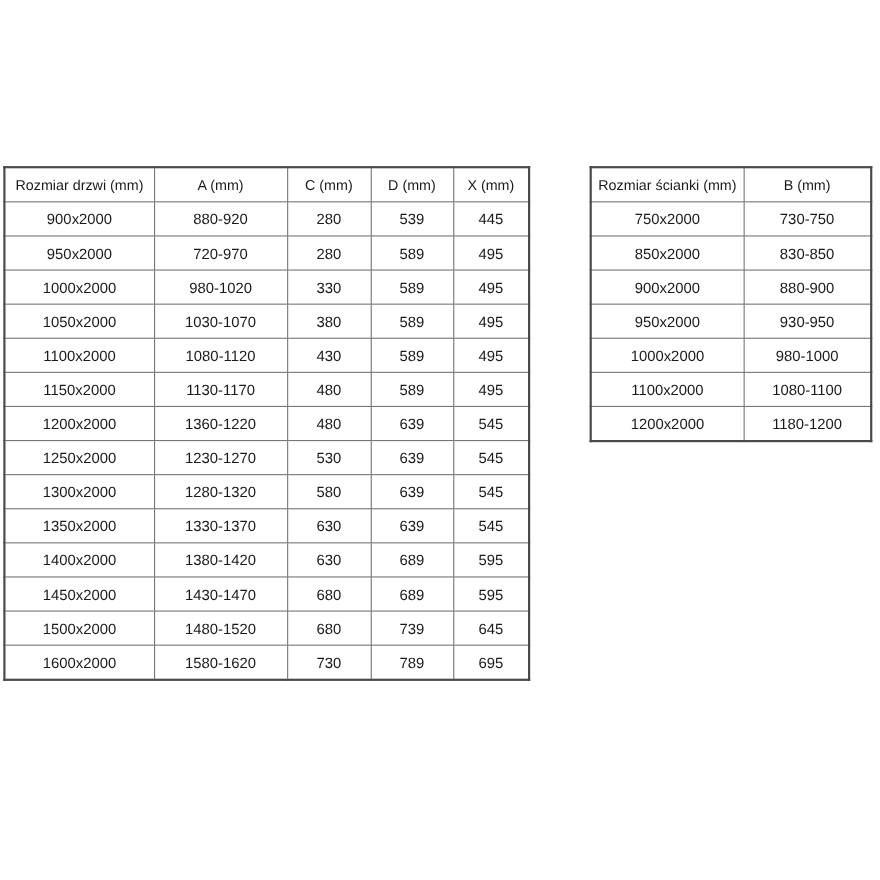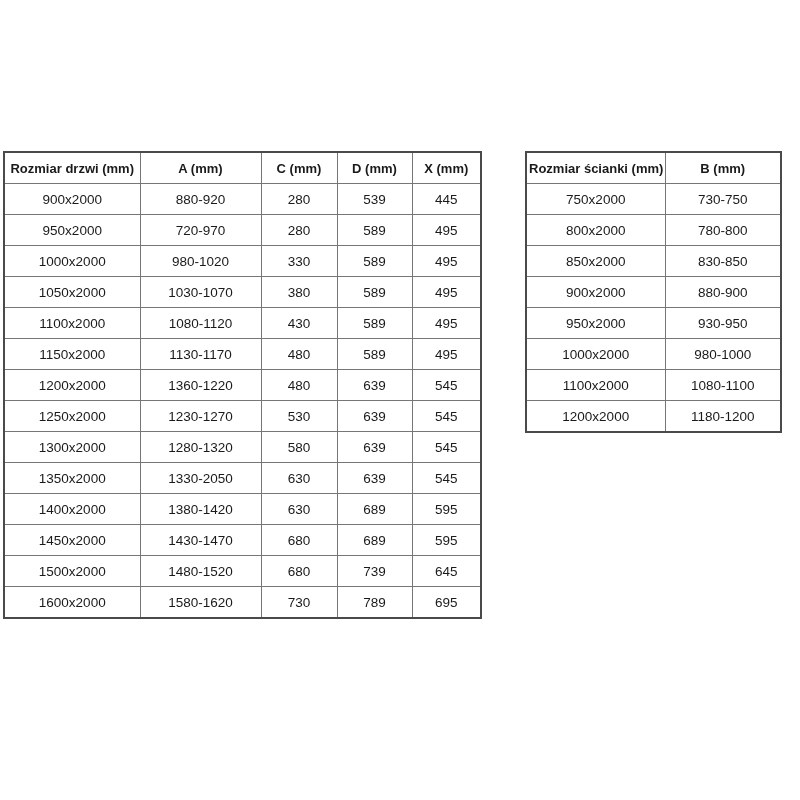--- a/index.html
+++ b/index.html
@@ -28,36 +28,36 @@
   table.spec td {
     border: 1px solid #767676;
     text-align: center;
     vertical-align: middle;
     padding: 0 2px;
     height: 30px;
     overflow: hidden;
     white-space: nowrap;
   }
   table.spec th {
-    font-weight: bold;
+    font-weight: normal;
     font-size: 13px;
     color: #1a1a1a;
   }
   table.spec td {
     font-weight: normal;
     font-size: 13.5px;
     color: #1a1a1a;
   }
   #doors-table {
     left: 3px;
     top: 151px;
     width: 477px;
   }
   #walls-table {
-    left: 525px;
+    left: 536px;
     top: 151px;
     width: 255px;
   }
 </style>
 </head>
 <body>
 
 <div class="page">
 
   <table class="spec" id="doors-table">
@@ -136,21 +136,21 @@
         </tr>
         <tr>
           <td>1300x2000</td>
           <td>1280-1320</td>
           <td>580</td>
           <td>639</td>
           <td>545</td>
         </tr>
         <tr>
           <td>1350x2000</td>
-          <td>1330-2050</td>
+          <td>1330-1370</td>
           <td>630</td>
           <td>639</td>
           <td>545</td>
         </tr>
         <tr>
           <td>1400x2000</td>
           <td>1380-1420</td>
           <td>630</td>
           <td>689</td>
           <td>595</td>
@@ -189,24 +189,20 @@
           <th>Rozmiar ścianki (mm)</th>
           <th>B (mm)</th>
         </tr>
     </thead>
     <tbody>
         <tr>
           <td>750x2000</td>
           <td>730-750</td>
         </tr>
         <tr>
-          <td>800x2000</td>
-          <td>780-800</td>
-        </tr>
-        <tr>
           <td>850x2000</td>
           <td>830-850</td>
         </tr>
         <tr>
           <td>900x2000</td>
           <td>880-900</td>
         </tr>
         <tr>
           <td>950x2000</td>
           <td>930-950</td>

